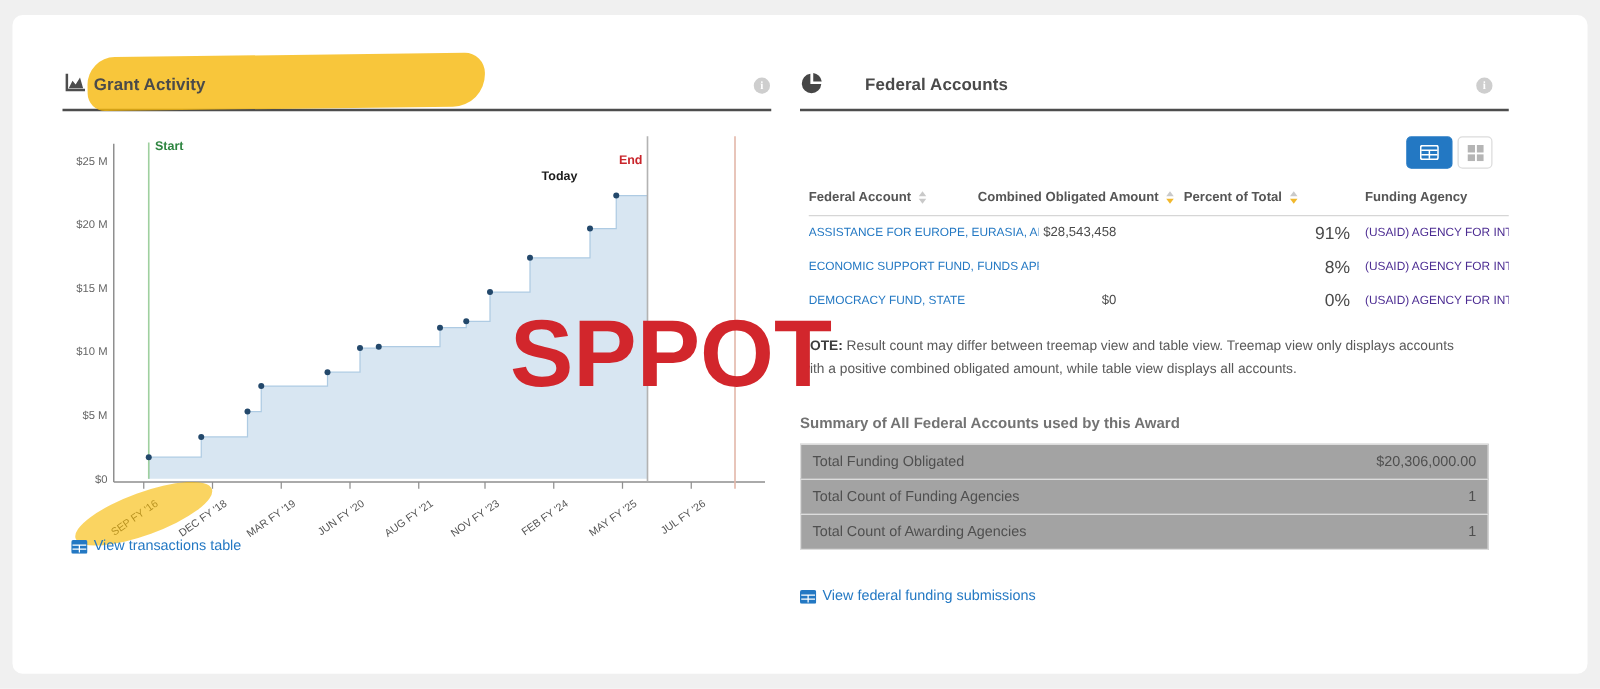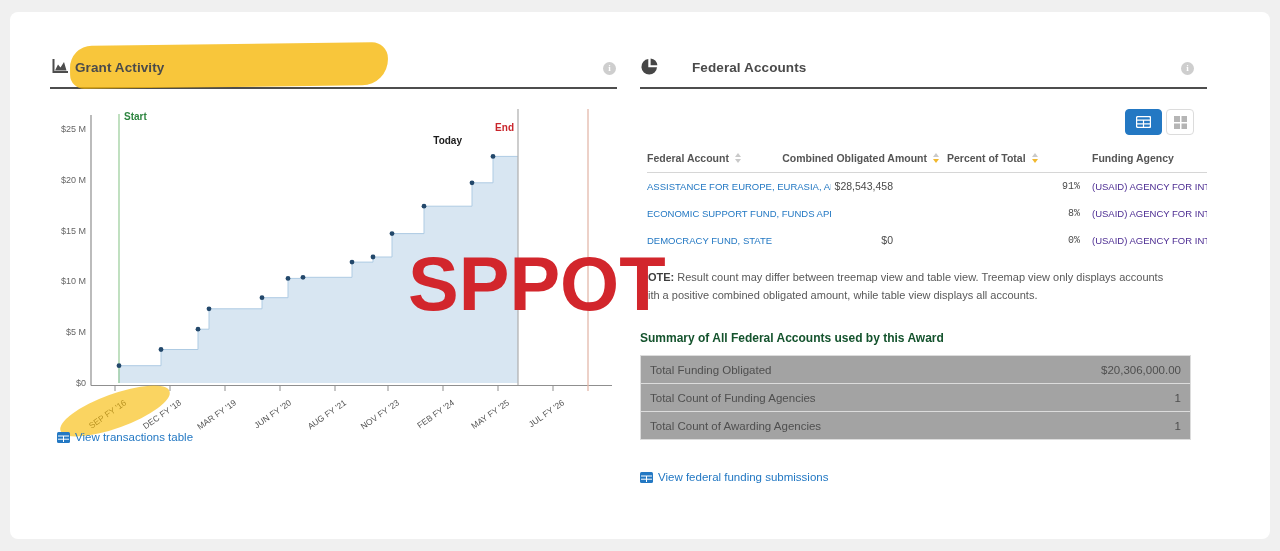--- a/index.html
+++ b/index.html
@@ -40,38 +40,38 @@
   .fa-hrow{position:relative;height:25px;border-bottom:1px solid #d6d6d6;}
   .fa-row{position:relative;height:27px;}
   .fa-cell{position:absolute;top:0;line-height:27px;white-space:nowrap;overflow:hidden;}
   .fa-hcell{position:absolute;top:0;line-height:22px;font-size:10.5px;font-weight:bold;color:#555;white-space:nowrap;display:flex;align-items:center;}
   .hc-account{left:0;}
   .hc-amount{left:40px;width:252px;justify-content:flex-end;}
   .hc-pct{left:300px;width:146px;}
   .hc-agency{left:445px;}
   .c-account{left:0;width:184px;font-size:9.5px;color:#2378c3;text-decoration:none;cursor:pointer;}
   .c-amount{left:60px;width:186px;text-align:right;font-size:10.5px;color:#4a4a4a;}
-  .c-pct{left:300px;width:133px;text-align:right;font-size:10px;color:#4a4a4a;font-family:Liberation Mono, monospace;}
+  .c-pct{left:300px;width:133px;text-align:right;font-size:14px;color:#4a4a4a;}
   .c-agency{left:445px;width:115px;font-size:9.5px;color:#4c2c92;text-decoration:none;cursor:pointer;}
 
   .sorter{display:inline-flex;flex-direction:column;margin-left:6px;cursor:pointer;}
   .car{width:0;height:0;border-left:3.5px solid transparent;border-right:3.5px solid transparent;}
   .car.up{border-bottom:4.5px solid #c9c9c9;margin-bottom:2px;}
   .car.down{border-top:4.5px solid #c9c9c9;}
   .sorter.gold .car.down{border-top-color:#f1b82d;}
 
   
   .toggle-btn{position:absolute;top:109px;height:26px;border-radius:4px;display:flex;align-items:center;justify-content:center;cursor:pointer;box-sizing:border-box;}
   .btn-table{left:1125px;width:37px;background:#2378c3;border:1px solid #2378c3;}
   .btn-treemap{left:1166px;width:28px;background:#ffffff;border:1px solid #dcdcdc;}
 
   
   .note{position:absolute;left:640px;top:268px;width:545px;font-size:11px;color:#595959;line-height:1.65;}
   .note b{color:#3d3d3d;}
-  .summary-title{position:absolute;left:640px;top:331px;font-size:12px;font-weight:bold;color:#14532d;}
+  .summary-title{position:absolute;left:640px;top:331px;font-size:12px;font-weight:bold;color:#737373;}
   .sum-table{position:absolute;left:640px;top:355px;width:551px;}
   .sum-row{position:relative;height:27px;border:1px solid #dcdcdc;margin-top:-1px;display:flex;align-items:center;justify-content:space-between;padding:0 9px;background:#a3a3a3;}
   .sum-row:first-child{margin-top:0;}
   .sum-label{font-size:11.5px;color:#4f4f4f;}
   .sum-value{font-size:11.5px;color:#4f4f4f;}
   .fa-link{position:absolute;left:640px;top:471px;}
 </style>
 </head>
 <body>
 

